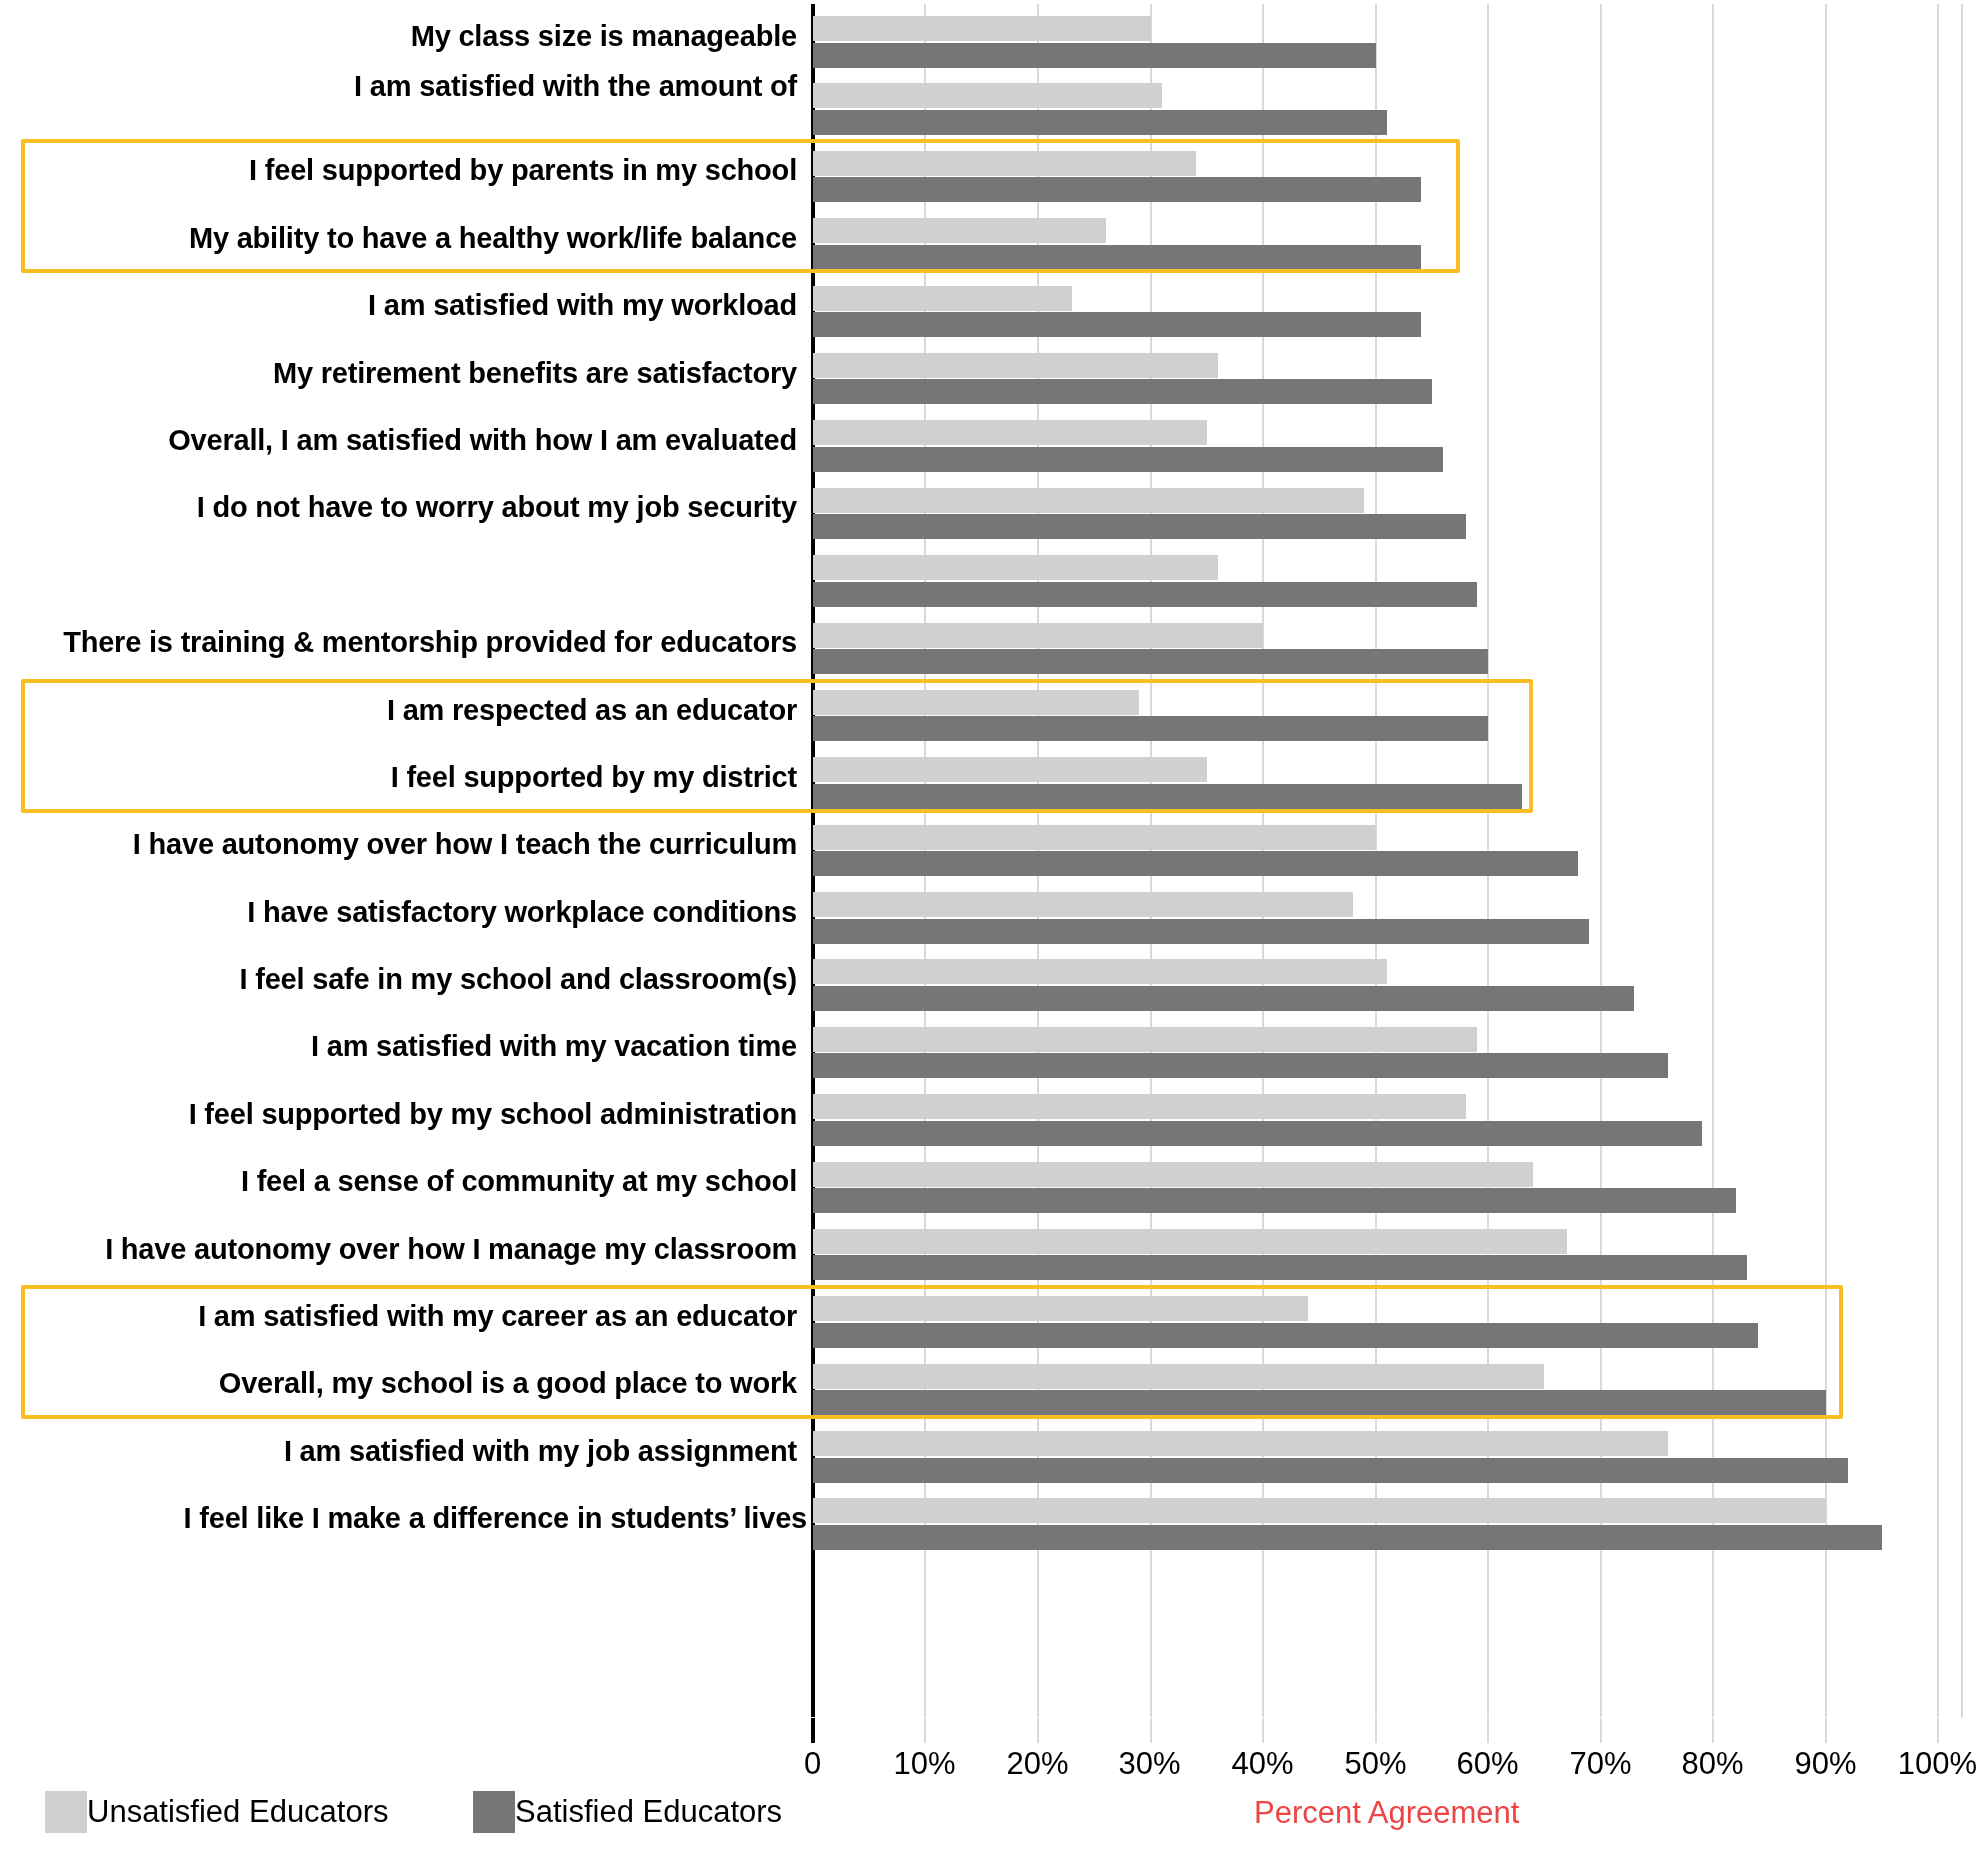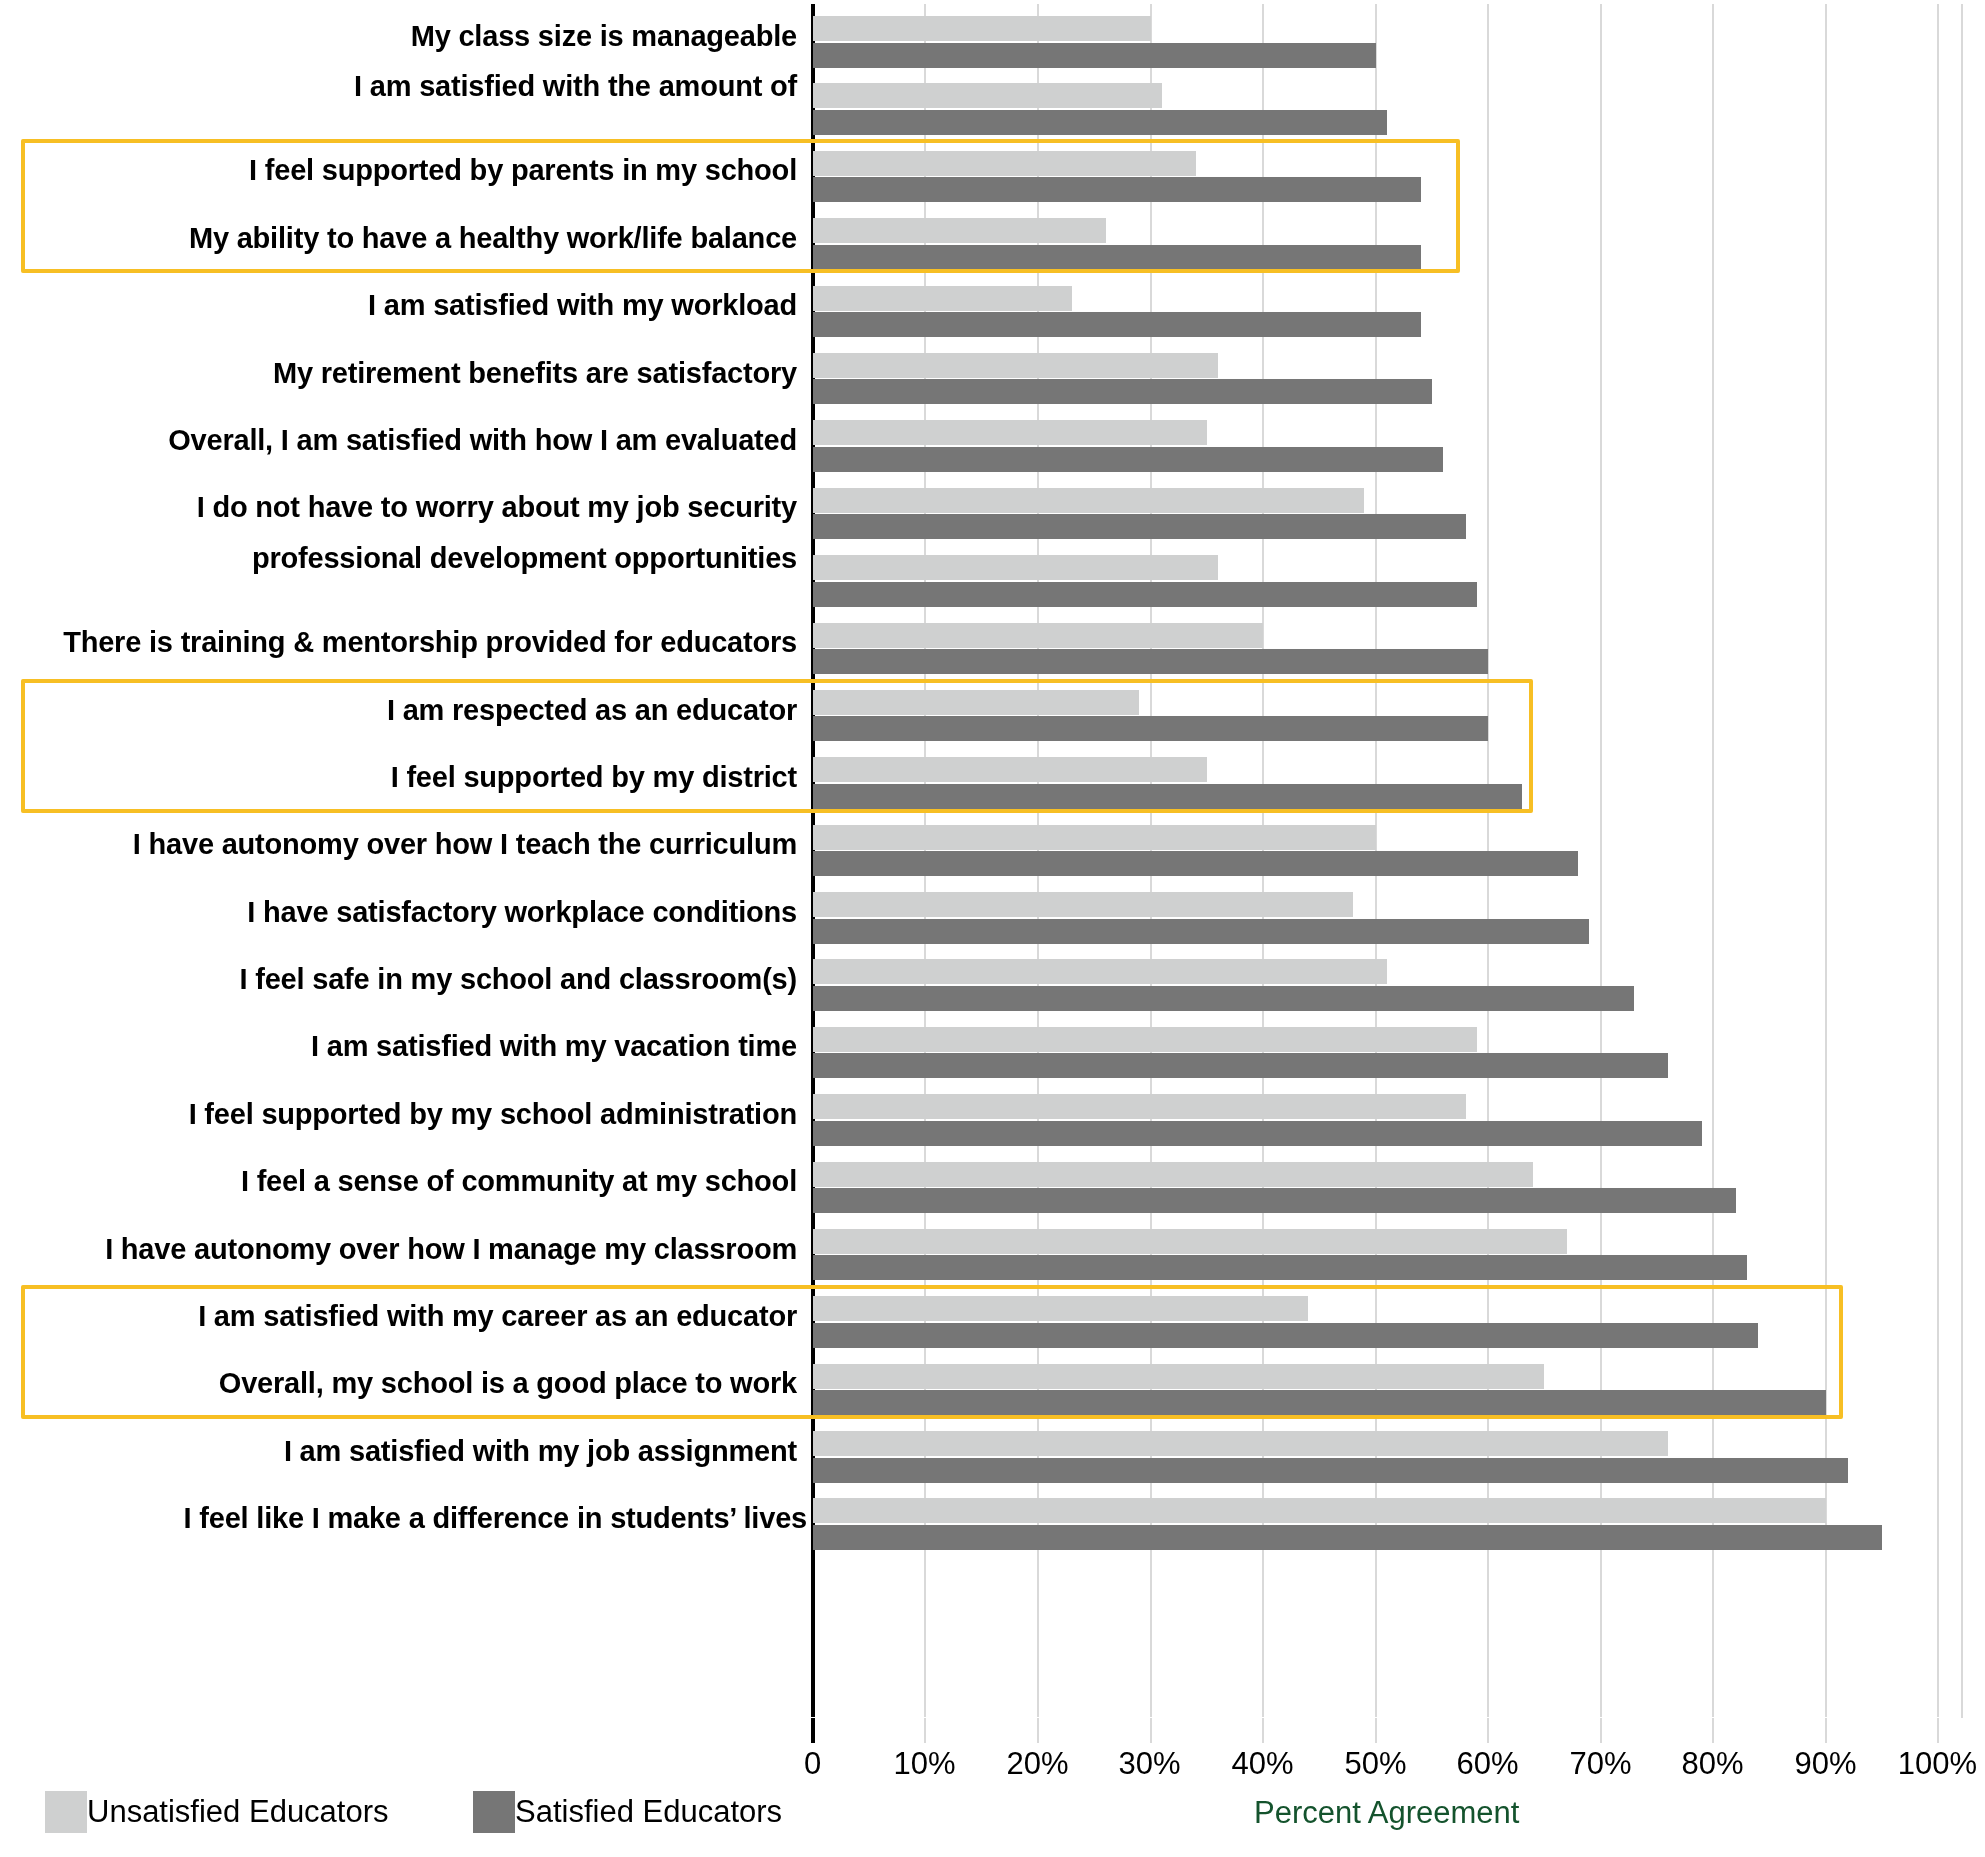--- a/index.html
+++ b/index.html
@@ -93,21 +93,21 @@
   .legend-item { position: absolute; top: 0; display: flex; align-items: center; }
   .legend-swatch { width: 42px; height: 42px; display: inline-block; }
   .legend-swatch.light { background: #cfd0d0; }
   .legend-swatch.dark  { background: #767676; }
   .legend-text {
     font-size: 31px; color: #000; white-space: nowrap;
   }
   .axis-title {
     position: absolute;
     top: 3.8px; left: 1254px;
-    font-size: 31px; color: #14532d; white-space: nowrap;
+    font-size: 31px; color: #ef4444; white-space: nowrap;
   }
   .right-edge {
     position: absolute;
     left: 1961px; top: 3.8px;
     width: 1.9px; height: 1714px;
     background: #d9d9d9;
   }
 </style>
 </head>
 <body>
@@ -196,21 +196,20 @@
         <div class="cat-label" style="right: auto; left: 0px; width: 797px; top: 357px;">
           <div>My retirement benefits are satisfactory</div>
         </div>
         <div class="cat-label" style="right: auto; left: 0px; width: 797px; top: 424px;">
           <div>Overall, I am satisfied with how I am evaluated</div>
         </div>
         <div class="cat-label" style="right: auto; left: 0px; width: 797px; top: 491px;">
           <div>I do not have to worry about my job security</div>
         </div>
         <div class="cat-label" style="right: auto; left: 0px; width: 797px; top: 542px;">
-          <div>professional development opportunities</div>
         </div>
         <div class="cat-label" style="right: auto; left: 0px; width: 797px; top: 626px;">
           <div>There is training &amp; mentorship provided for educators</div>
         </div>
         <div class="cat-label" style="right: auto; left: 0px; width: 797px; top: 694px;">
           <div>I am respected as an educator</div>
         </div>
         <div class="cat-label" style="right: auto; left: 0px; width: 797px; top: 761px;">
           <div>I feel supported by my district</div>
         </div>

